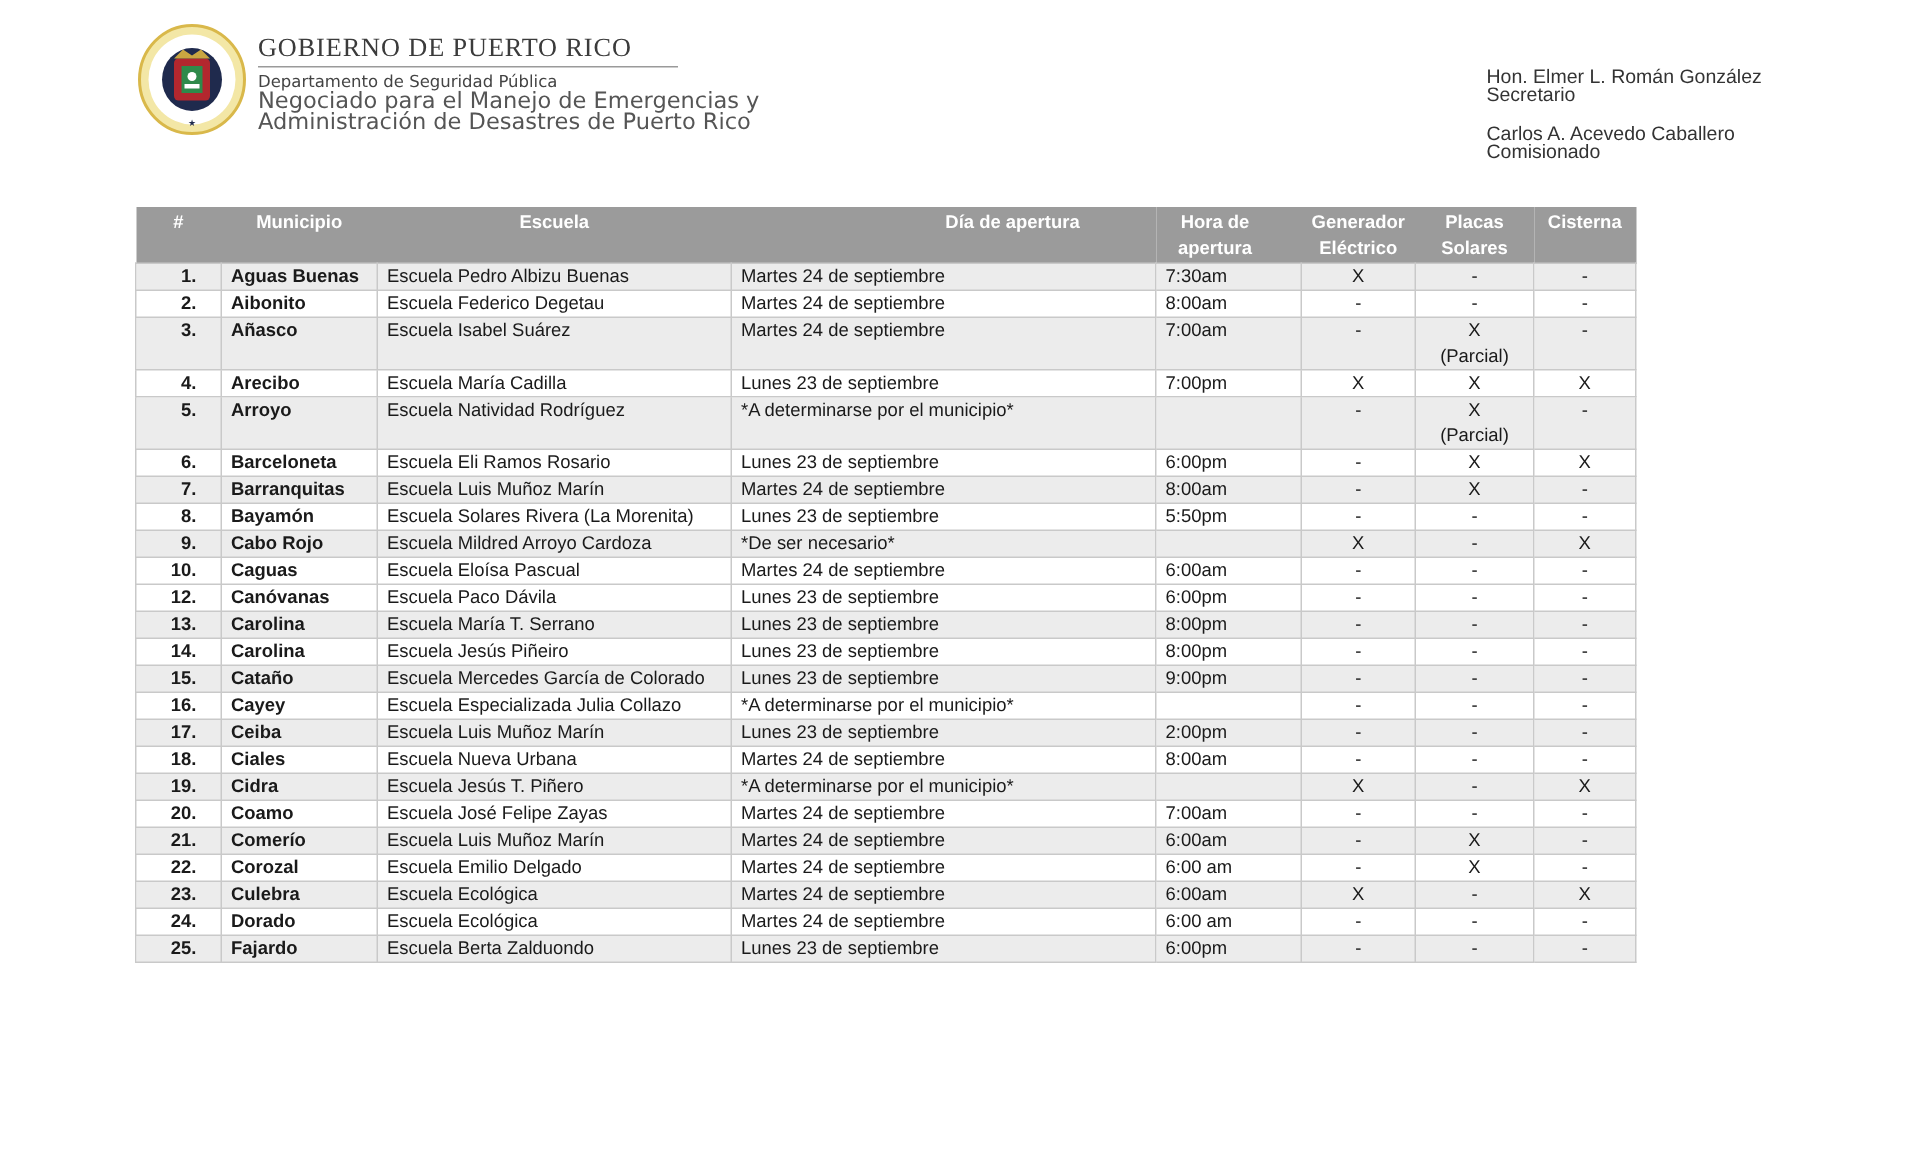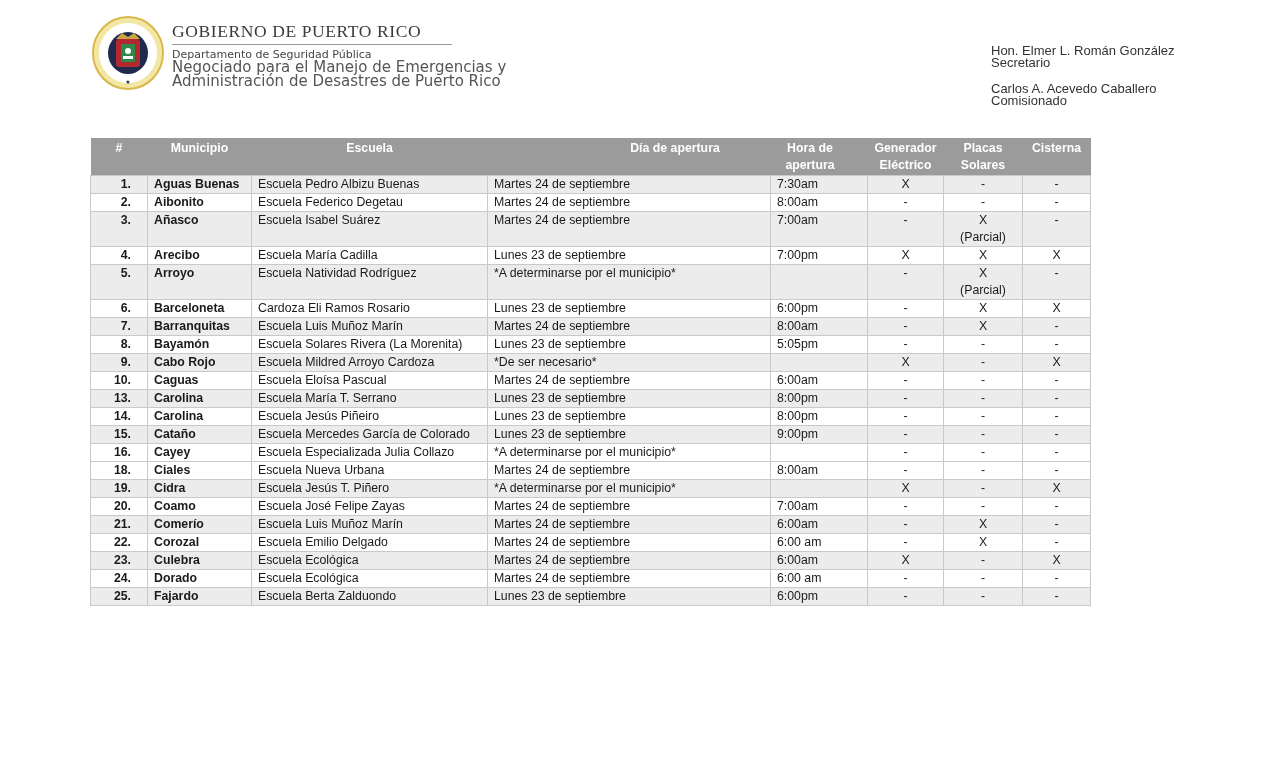--- a/index.html
+++ b/index.html
@@ -142,21 +142,21 @@
         <td class="ctr">-</td>
         <td class="ctr">
           <span class="sub">X</span>
           <span class="sub">(Parcial)</span>
         </td>
         <td class="ctr">-</td>
       </tr>
       <tr class="even">
         <td class="num">6.</td>
         <td class="muni">Barceloneta</td>
-        <td>Cardoza Eli Ramos Rosario</td>
+        <td>Escuela Eli Ramos Rosario</td>
         <td>Lunes 23 de septiembre</td>
         <td>6:00pm</td>
         <td class="ctr">-</td>
         <td class="ctr">
           <span class="sub">X</span>
         </td>
         <td class="ctr">X</td>
       </tr>
       <tr class="odd">
         <td class="num">7.</td>
@@ -168,21 +168,21 @@
         <td class="ctr">
           <span class="sub">X</span>
         </td>
         <td class="ctr">-</td>
       </tr>
       <tr class="even">
         <td class="num">8.</td>
         <td class="muni">Bayamón</td>
         <td>Escuela Solares Rivera (La Morenita)</td>
         <td>Lunes 23 de septiembre</td>
-        <td>5:05pm</td>
+        <td>5:50pm</td>
         <td class="ctr">-</td>
         <td class="ctr">
           <span class="sub">-</span>
         </td>
         <td class="ctr">-</td>
       </tr>
       <tr class="odd">
         <td class="num">9.</td>
         <td class="muni">Cabo Rojo</td>
         <td>Escuela Mildred Arroyo Cardoza</td>
@@ -199,20 +199,32 @@
         <td class="muni">Caguas</td>
         <td>Escuela Eloísa Pascual</td>
         <td>Martes 24 de septiembre</td>
         <td>6:00am</td>
         <td class="ctr">-</td>
         <td class="ctr">
           <span class="sub">-</span>
         </td>
         <td class="ctr">-</td>
       </tr>
+      <tr class="even">
+        <td class="num">12.</td>
+        <td class="muni">Canóvanas</td>
+        <td>Escuela Paco Dávila</td>
+        <td>Lunes 23 de septiembre</td>
+        <td>6:00pm</td>
+        <td class="ctr">-</td>
+        <td class="ctr">
+          <span class="sub">-</span>
+        </td>
+        <td class="ctr">-</td>
+      </tr>
       <tr class="odd">
         <td class="num">13.</td>
         <td class="muni">Carolina</td>
         <td>Escuela María T. Serrano</td>
         <td>Lunes 23 de septiembre</td>
         <td>8:00pm</td>
         <td class="ctr">-</td>
         <td class="ctr">
           <span class="sub">-</span>
         </td>
@@ -247,20 +259,32 @@
         <td class="muni">Cayey</td>
         <td>Escuela Especializada Julia Collazo</td>
         <td>*A determinarse por el municipio*</td>
         <td></td>
         <td class="ctr">-</td>
         <td class="ctr">
           <span class="sub">-</span>
         </td>
         <td class="ctr">-</td>
       </tr>
+      <tr class="odd">
+        <td class="num">17.</td>
+        <td class="muni">Ceiba</td>
+        <td>Escuela Luis Muñoz Marín</td>
+        <td>Lunes 23 de septiembre</td>
+        <td>2:00pm</td>
+        <td class="ctr">-</td>
+        <td class="ctr">
+          <span class="sub">-</span>
+        </td>
+        <td class="ctr">-</td>
+      </tr>
       <tr class="even">
         <td class="num">18.</td>
         <td class="muni">Ciales</td>
         <td>Escuela Nueva Urbana</td>
         <td>Martes 24 de septiembre</td>
         <td>8:00am</td>
         <td class="ctr">-</td>
         <td class="ctr">
           <span class="sub">-</span>
         </td>

